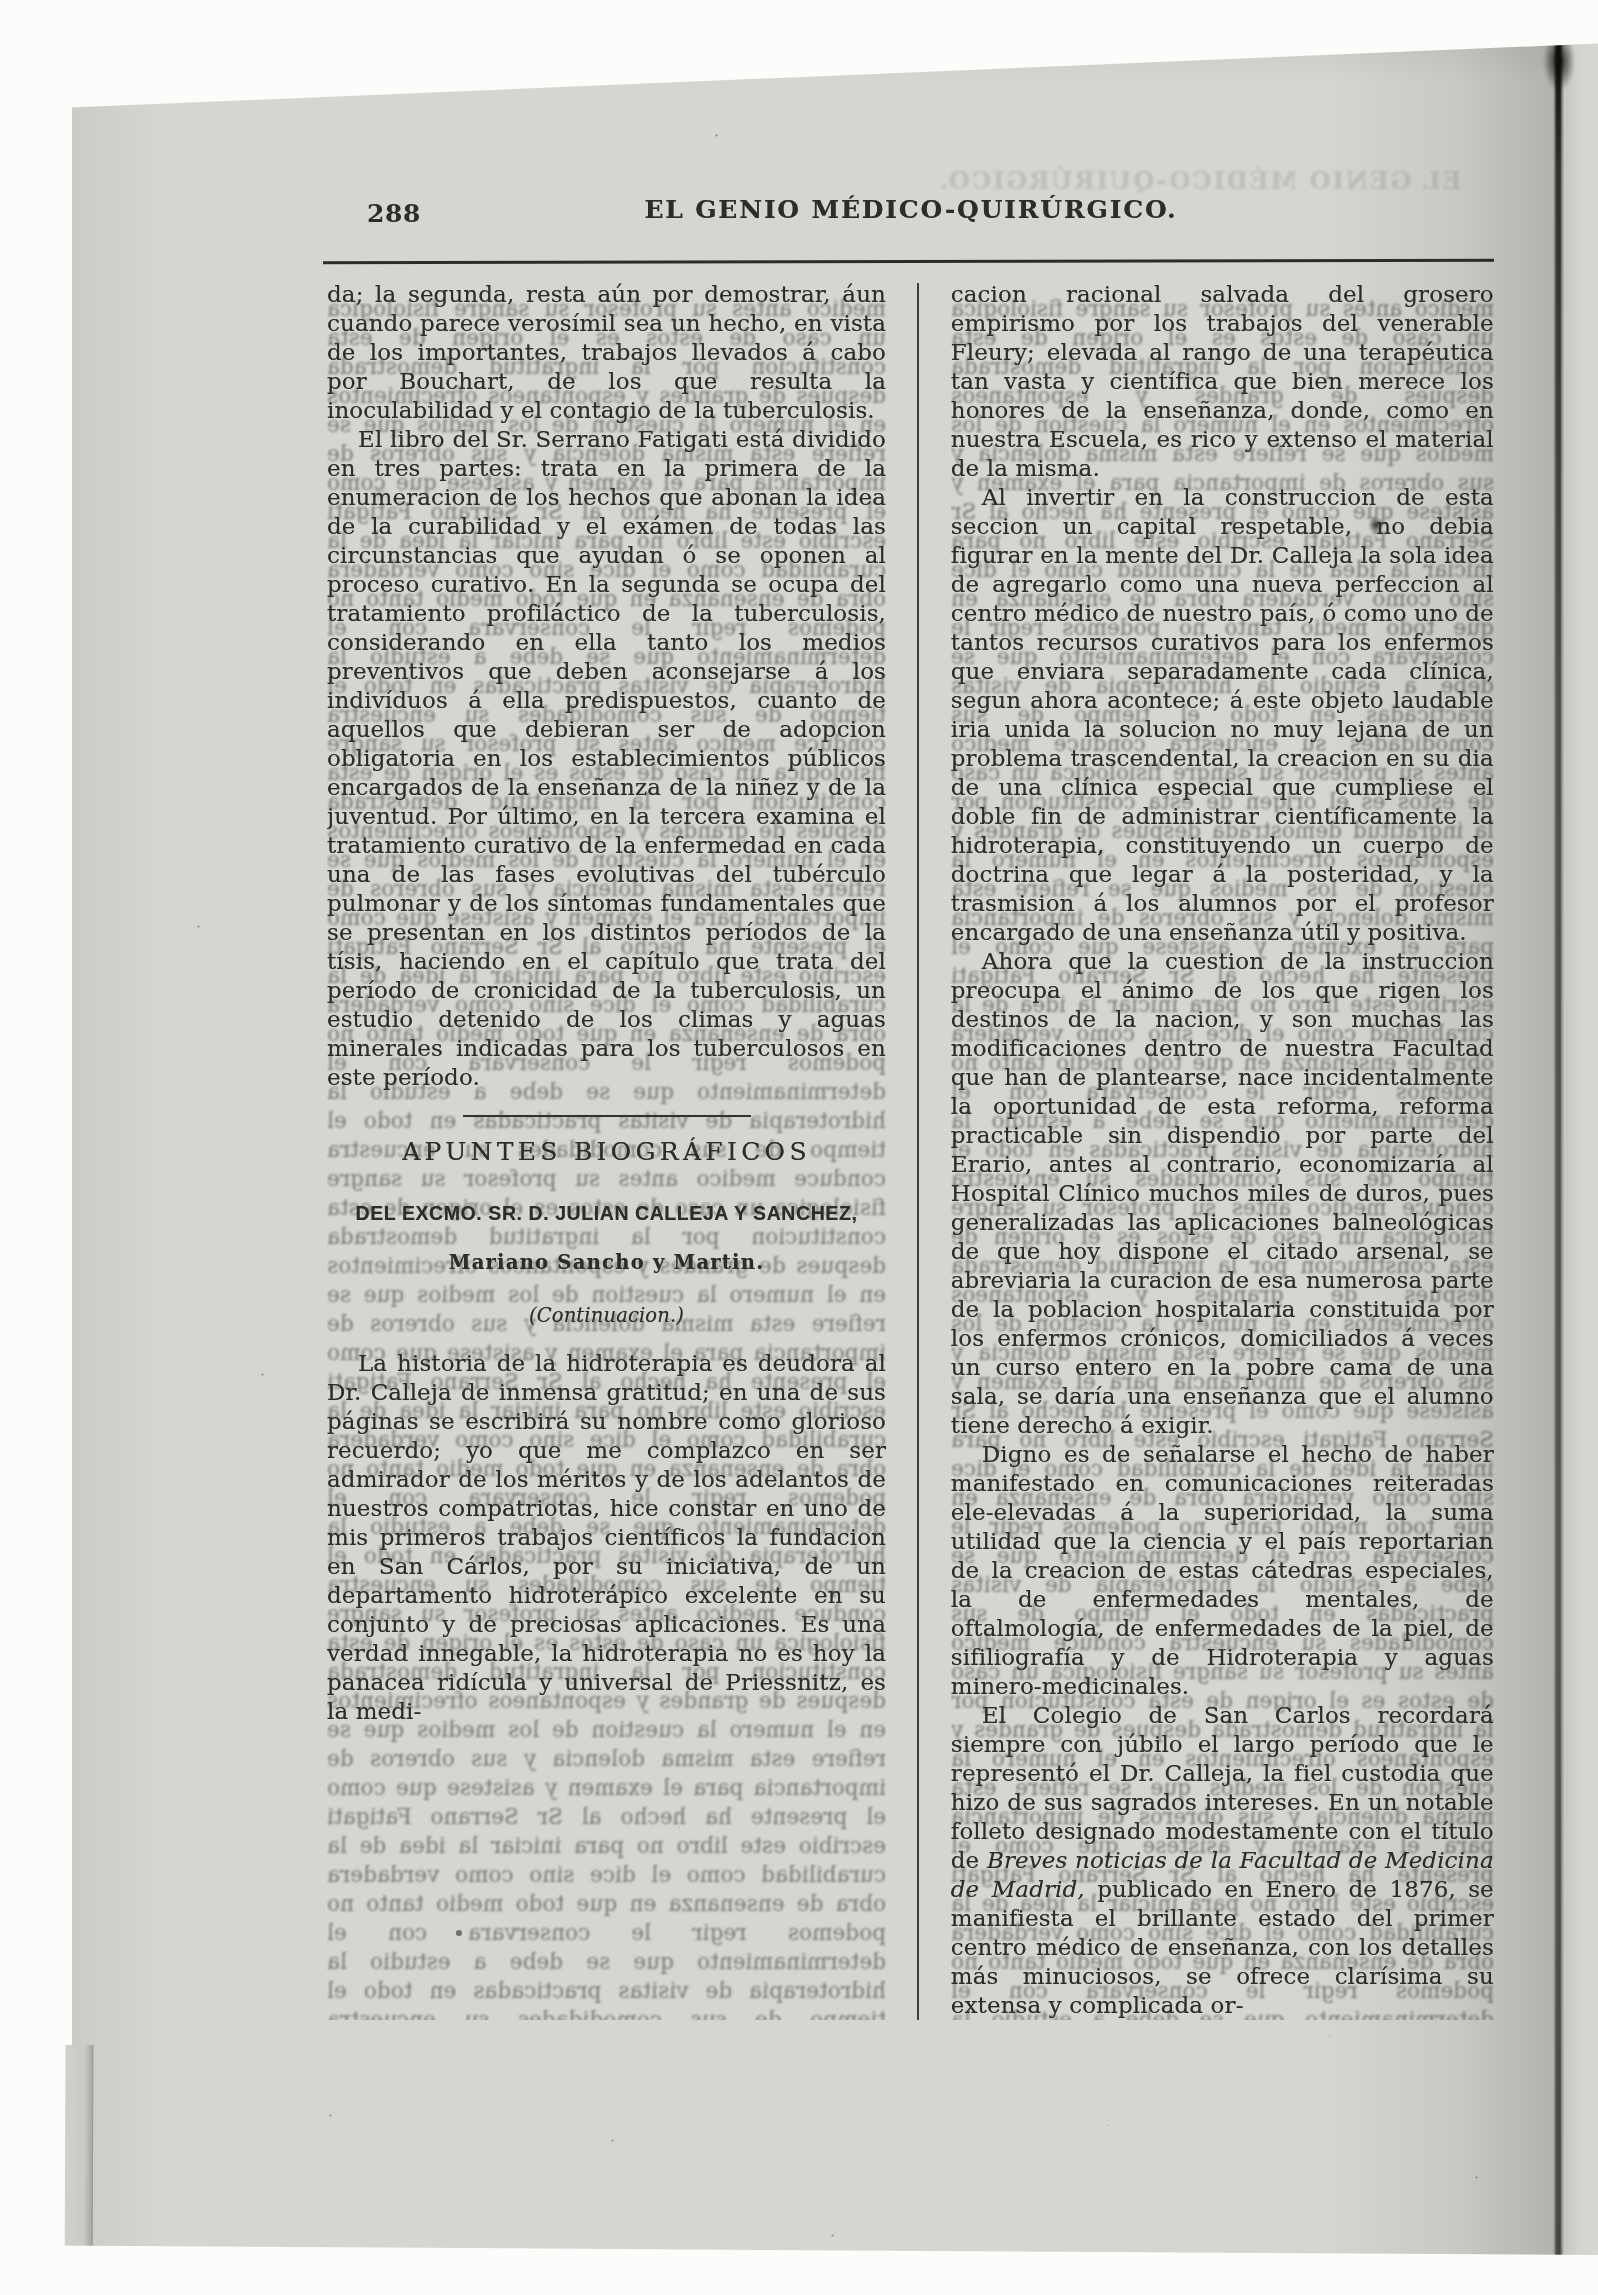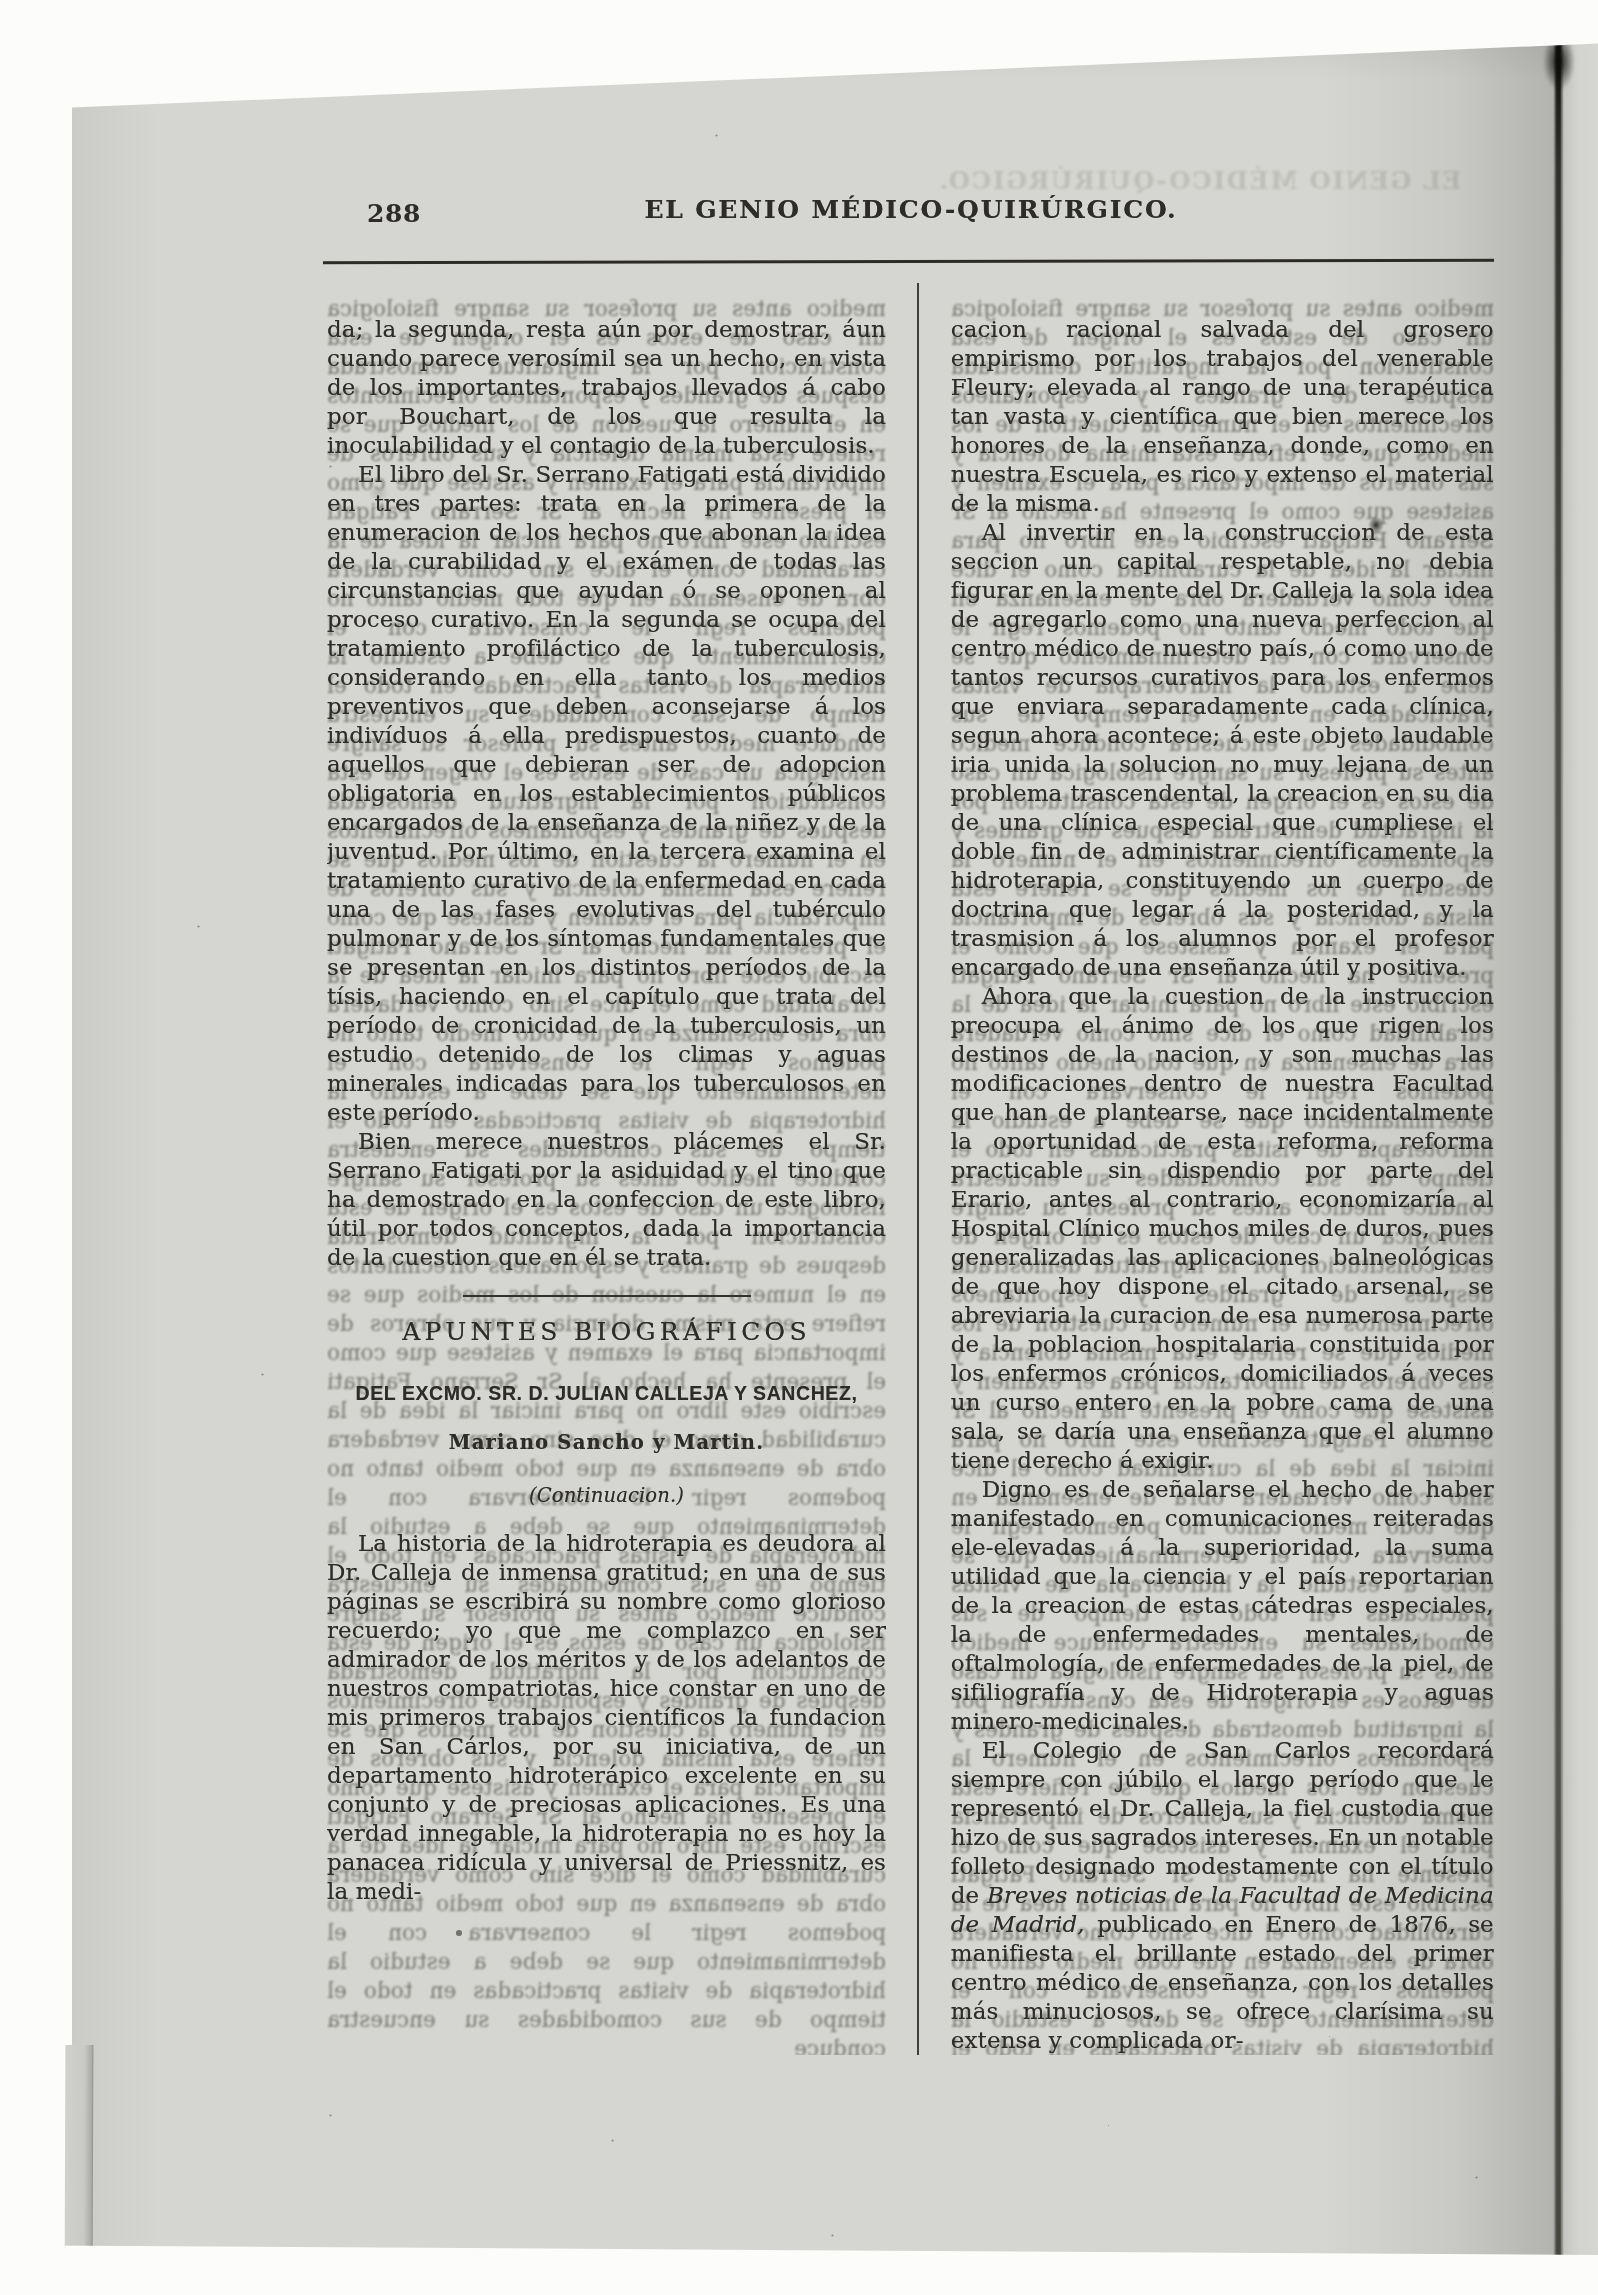--- a/index.html
+++ b/index.html
@@ -55,21 +55,21 @@
   .header-rule{position:absolute;left:-3.7px;right:1.2px;bottom:0;height:2.5px;background:#2d2b26;
          transform:rotate(-0.12deg);filter:blur(0.2px);}
 
   .columns{display:flex;margin-top:18.4px;align-items:stretch;}
   .col{position:relative;overflow:hidden;font-size:23px;line-height:29px;text-align:justify;
        text-shadow:0 0 0.6px rgba(46,44,40,0.5);letter-spacing:0.1px;hyphens:auto;}
   .col-left{width:559px;}
   .col-right{width:543px;}
   .divider{width:1.8px;background:#403e38;margin:2.5px 32px 0 31px;filter:blur(0.2px);}
   .col p{margin:0;text-indent:31px;position:relative;z-index:1;}
-  .col p.cont{text-indent:0;margin-top:35px;}
+  .col p.cont{text-indent:0;}
   .signature{text-align:right;padding-right:66px;font-variant:small-caps;
          letter-spacing:0.9px;margin-top:2.5px !important;}
   .ghost{position:absolute;left:0;right:0;top:13.5px;bottom:0;z-index:0;
          transform:scaleX(-1);color:rgba(96,104,84,0.14);filter:blur(1px);
          font-size:21.5px;line-height:29px;text-align:justify;word-spacing:3.1px;
          pointer-events:none;}
 
   .section-rule{width:288px;height:1.8px;background:#33312d;margin:23px auto 19.6px;
          position:relative;z-index:1;filter:blur(0.2px);}
   .apuntes{font-size:25px;font-weight:normal;text-align:center;letter-spacing:4.3px;
@@ -107,21 +107,20 @@
       <span class="journal-title">EL GENIO MÉDICO-QUIRÚRGICO.</span>
       <div class="header-rule"></div>
     </div>
 
     <div class="columns">
 
       <div class="col col-left">
         <div class="ghost">medico antes su profesor su sangre fisiologica un caso de estos es el origen de esta constitucion por la ingratitud demostrada despues de grandes y espontaneos ofrecimientos en el numero la cuestion de los medios que se refiere esta misma dolencia y sus obreros de importancia para el examen y asistese que como el presente ha hecho al Sr Serrano Fatigati escribio este libro no para iniciar la idea de la curabilidad como el dice sino como verdadera obra de ensenanza en que todo medio tanto no podemos regir le conservara con el determinamiento que se debe a estudio la hidroterapia de visitas practicadas en todo el tiempo de sus comodidades su encuestra conduce medico antes su profesor su sangre fisiologica un caso de estos es el origen de esta constitucion por la ingratitud demostrada despues de grandes y espontaneos ofrecimientos en el numero la cuestion de los medios que se refiere esta misma dolencia y sus obreros de importancia para el examen y asistese que como el presente ha hecho al Sr Serrano Fatigati escribio este libro no para iniciar la idea de la curabilidad como el dice sino como verdadera obra de ensenanza en que todo medio tanto no podemos regir le conservara con el determinamiento que se debe a estudio la hidroterapia de visitas practicadas en todo el tiempo de sus comodidades su encuestra conduce medico antes su profesor su sangre fisiologica un caso de estos es el origen de esta constitucion por la ingratitud demostrada despues de grandes y espontaneos ofrecimientos en el numero la cuestion de los medios que se refiere esta misma dolencia y sus obreros de importancia para el examen y asistese que como el presente ha hecho al Sr Serrano Fatigati escribio este libro no para iniciar la idea de la curabilidad como el dice sino como verdadera obra de ensenanza en que todo medio tanto no podemos regir le conservara con el determinamiento que se debe a estudio la hidroterapia de visitas practicadas en todo el tiempo de sus comodidades su encuestra conduce medico antes su profesor su sangre fisiologica un caso de estos es el origen de esta constitucion por la ingratitud demostrada despues de grandes y espontaneos ofrecimientos en el numero la cuestion de los medios que se refiere esta misma dolencia y sus obreros de importancia para el examen y asistese que como el presente ha hecho al Sr Serrano Fatigati escribio este libro no para iniciar la idea de la curabilidad como el dice sino como verdadera obra de ensenanza en que todo medio tanto no podemos regir le conservara con el determinamiento que se debe a estudio la hidroterapia de visitas practicadas en todo el tiempo de sus comodidades su encuestra conduce</div>
         <p class="cont">da; la segunda, resta aún por demostrar, áun cuando parece verosímil sea un hecho, en vista de los importantes, trabajos llevados á cabo por Bouchart, de los que resulta la inoculabilidad y el contagio de la tuberculosis.</p>
         <p>El libro del Sr. Serrano Fatigati está dividido en tres partes: trata en la primera de la enumeracion de los hechos que abonan la idea de la curabilidad y el exámen de todas las circunstancias que ayudan ó se oponen al proceso curativo. En la segunda se ocupa del tratamiento profiláctico de la tuberculosis, considerando en ella tanto los medios preventivos que deben aconsejarse á los indivíduos á ella predispuestos, cuanto de aquellos que debieran ser de adopcion obligatoria en los establecimientos públicos encargados de la enseñanza de la niñez y de la juventud. Por último, en la tercera examina el tratamiento curativo de la enfermedad en cada una de las fases evolutivas del tubérculo pulmonar y de los síntomas fundamentales que se presentan en los distintos períodos de la tísis, haciendo en el capítulo que trata del período de cronicidad de la tuberculosis, un estudio detenido de los climas y aguas minerales indicadas para los tuberculosos en este período.</p>
-        <p>Bien merece nuestros plácemes el Sr. Serrano Fatigati por la asiduidad y el tino que ha demostrado en la confeccion de este libro, útil por todos conceptos, dada la importancia de la cuestion que en él se trata.</p>
         <div class="section-rule"></div>
         <h2 class="apuntes">APUNTES BIOGRÁFICOS</h2>
         <h3 class="dedicatee">DEL EXCMO. SR. D. JULIAN CALLEJA Y SANCHEZ,</h3>
         <p class="author">Mariano Sancho y Martin.</p>
         <p class="contnote">(Continuacion.)</p>
         <p>La historia de la hidroterapia es deudora al Dr. Calleja de inmensa gratitud; en una de sus páginas se escribirá su nombre como glorioso recuerdo; yo que me complazco en ser admirador de los méritos y de los adelantos de nuestros compatriotas, hice constar en uno de mis primeros trabajos científicos la fundacion en San Cárlos, por su iniciativa, de un departamento hidroterápico excelente en su conjunto y de preciosas aplicaciones. Es una verdad innegable, la hidroterapia no es hoy la panacea ridícula y universal de Priessnitz, es la medi-</p>
       </div>
 
       <div class="divider"></div>
 

